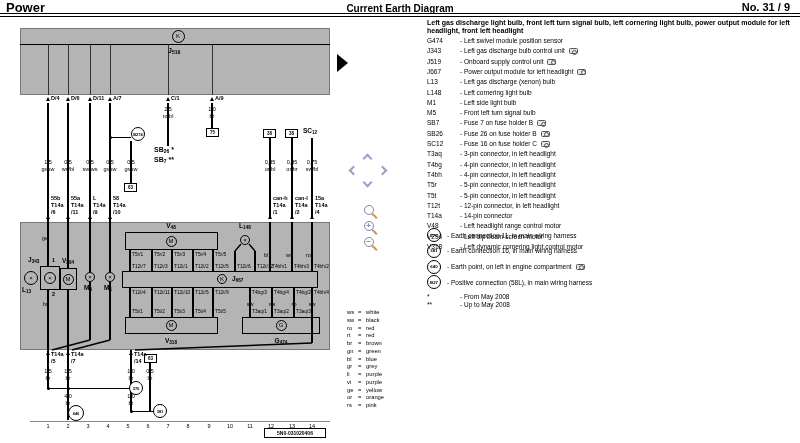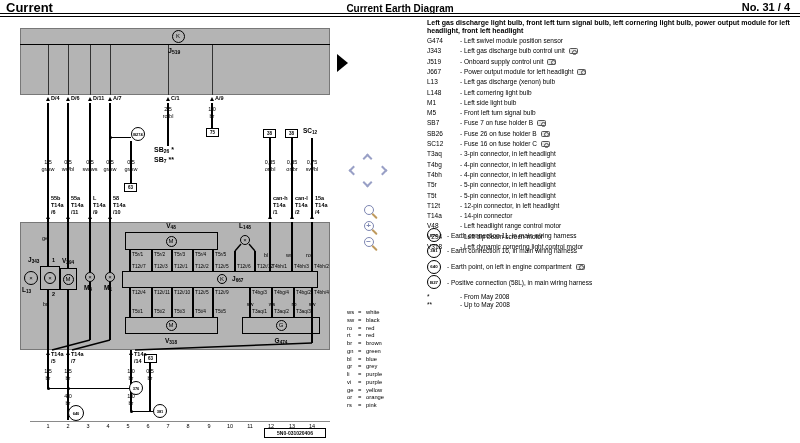--- a/index.html
+++ b/index.html
@@ -77,23 +77,23 @@
 
   
   #wire-colors { position:absolute; left:347px; top:309px; }
   .wcrow { height:7.75px; font-size:5.8px; white-space:nowrap; }
   .wca { display:inline-block; width:11px; }
   .wce { display:inline-block; width:8px; }
 </style>
 </head>
 <body>
 
-<div id="model">Current</div>
+<div id="model">Power</div>
 <div id="doctype">Current Earth Diagram</div>
-<div id="pageno">No.  31 / 4</div>
+<div id="pageno">No.  31 / 9</div>
 <div id="hrule"></div>
 
 <div id="diagram">
   <div id="band-top" class="band"></div>
   <div id="band-main" class="band"></div>
   <svg id="dgsvg" width="800" height="443">
       <line x1="90" y1="340" x2="52" y2="350" stroke="#000" stroke-width="1.4"></line>
       <line x1="110" y1="340" x2="72" y2="350" stroke="#000" stroke-width="1.4"></line>
       <line x1="312" y1="343" x2="135" y2="350" stroke="#000" stroke-width="1.4"></line>
       <line x1="241" y1="244" x2="235" y2="251" stroke="#000" stroke-width="1.4"></line>

